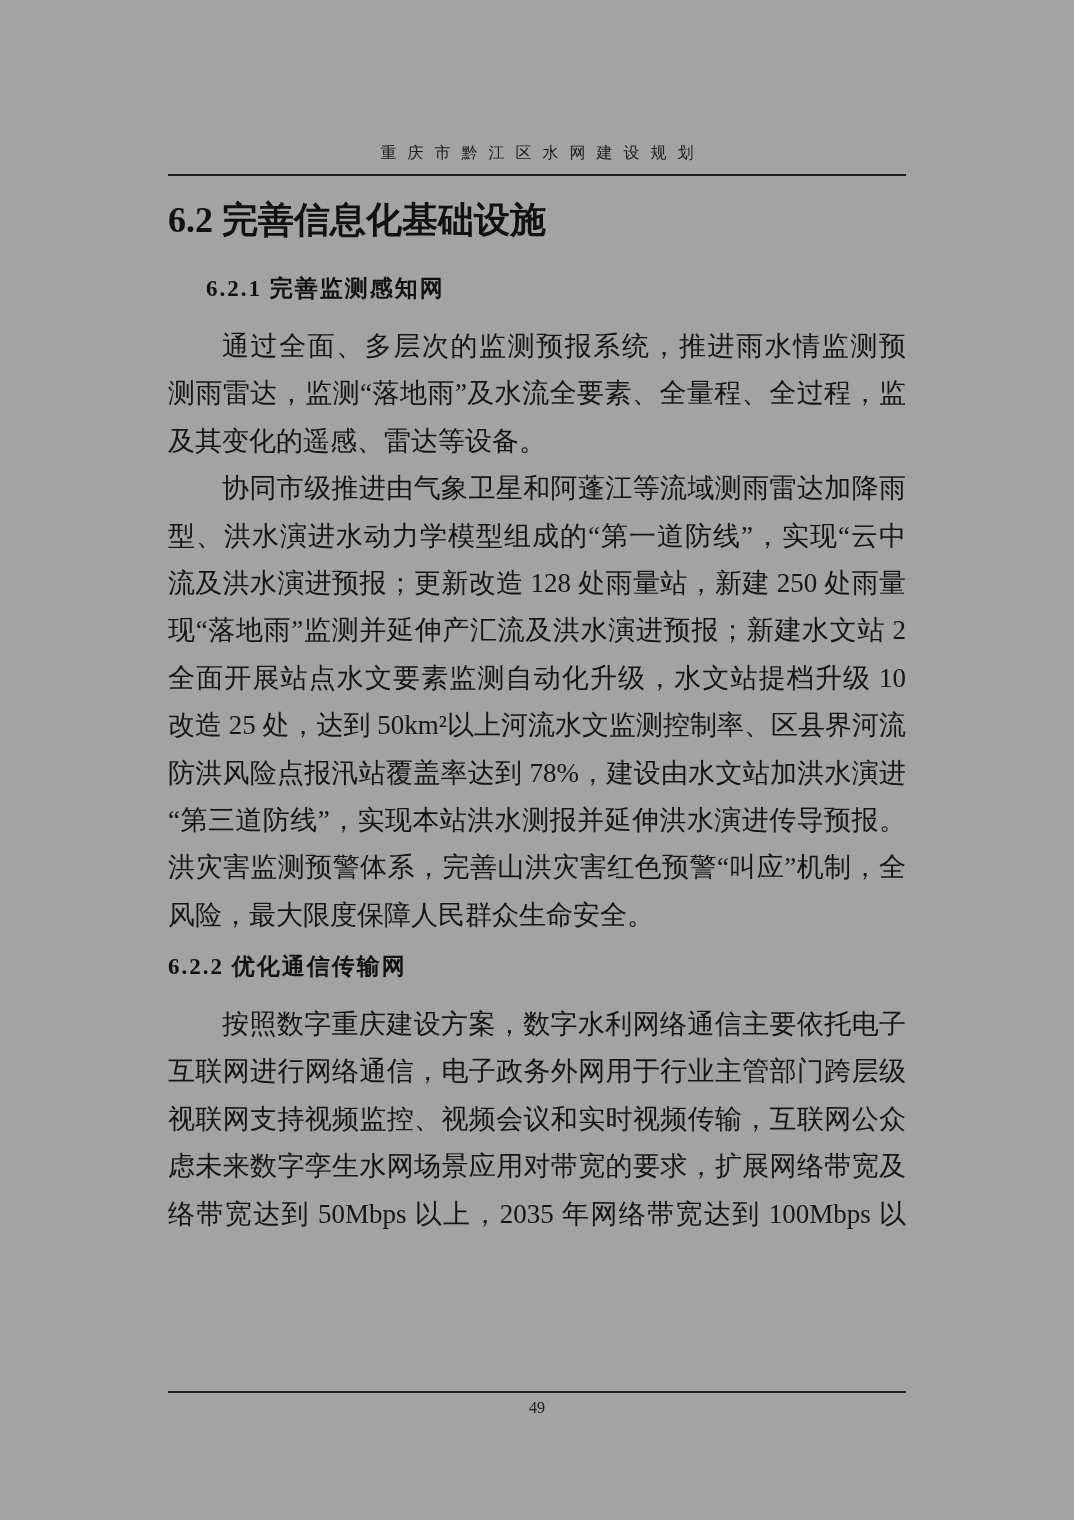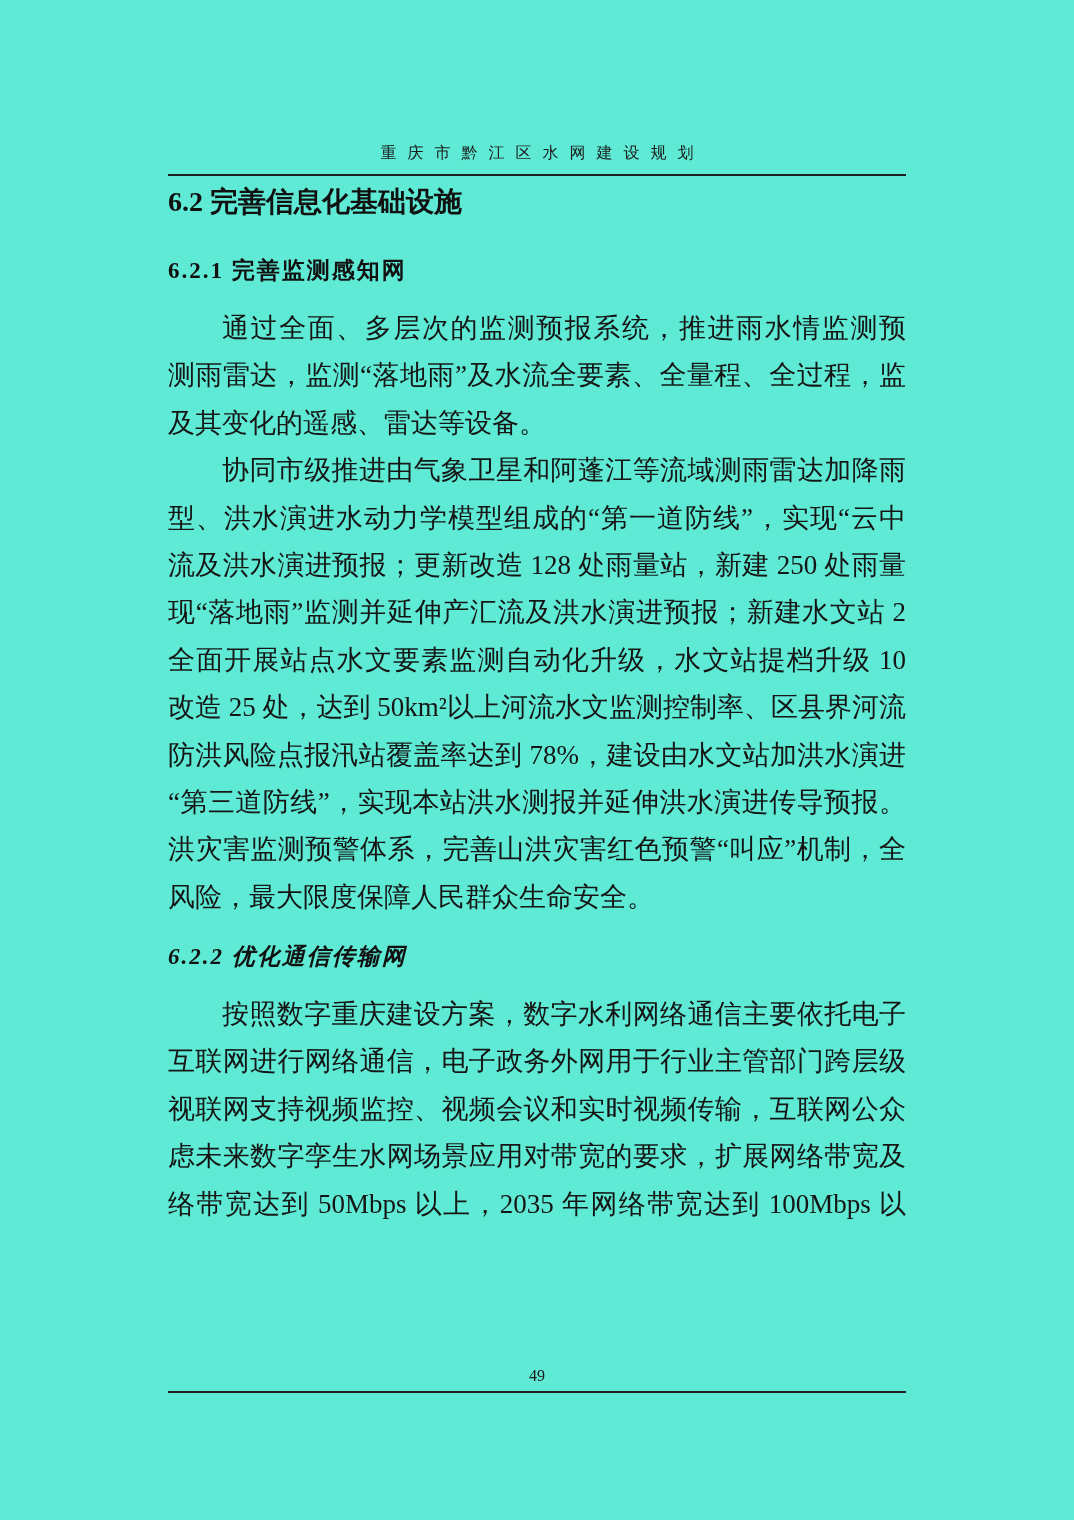--- a/index.html
+++ b/index.html
@@ -1,20 +1,20 @@
 <!DOCTYPE html>
 <html><head>
 <meta charset="utf-8">
 <style>
   html, body { margin: 0; padding: 0; background: #ffffff; }
   .page {
     position: relative;
     width: 1074px;
     height: 1520px;
-    background: #5eead4;
+    background: #a3a3a3;
     color: #1a1a1a;
     font-family: "Liberation Serif", "DejaVu Serif", serif;
     overflow: hidden;
   }
   
   .header {
     position: absolute;
     left: 168px;
     top: 143px;
     width: 738px;
@@ -31,37 +31,37 @@
     white-space: nowrap;
   }
   
   .content {
     position: absolute;
     left: 168px;
     top: 172px;
     width: 738px;
   }
   h1.sec {
-    margin: 10px 0 0 0;
-    font-size: 28px;
+    margin: 28px 0 0 0;
+    font-size: 36px;
     line-height: 40px;
     font-weight: 700;
     font-family: "Liberation Serif", "DejaVu Serif", serif;
     color: #111;
   }
   h2.sub {
     margin: 0;
     font-size: 23px;
     line-height: 32px;
     font-weight: 700;
     letter-spacing: 2px;
     color: #111;
   }
-  h2.sub.first  { margin-top: 33px; }
-  h2.sub.second { margin-top: 20px; font-style: italic; }
+  h2.sub.first  { margin-top: 33px; margin-left: 38px; }
+  h2.sub.second { margin-top: 12px; }
   .para { margin: 0; }
   .para.p-first { margin-top: 18px; }
   .para .line {
     height: 47.4px;
     line-height: 47.4px;
     font-size: 27px;
     color: #151515;
     text-align: justify;
     text-align-last: justify;
     overflow: hidden;
@@ -75,21 +75,21 @@
   .footer-rule {
     position: absolute;
     left: 168px;
     top: 1391px;
     width: 738px;
     border-top: 2px solid #1f1f1f;
   }
   .page-number {
     position: absolute;
     left: 168px;
-    top: 1367px;
+    top: 1399px;
     width: 738px;
     text-align: center;
     font-size: 16px;
     color: #1a1a1a;
   }
 </style>
 </head>
 <body>
 
 <div class="page">

